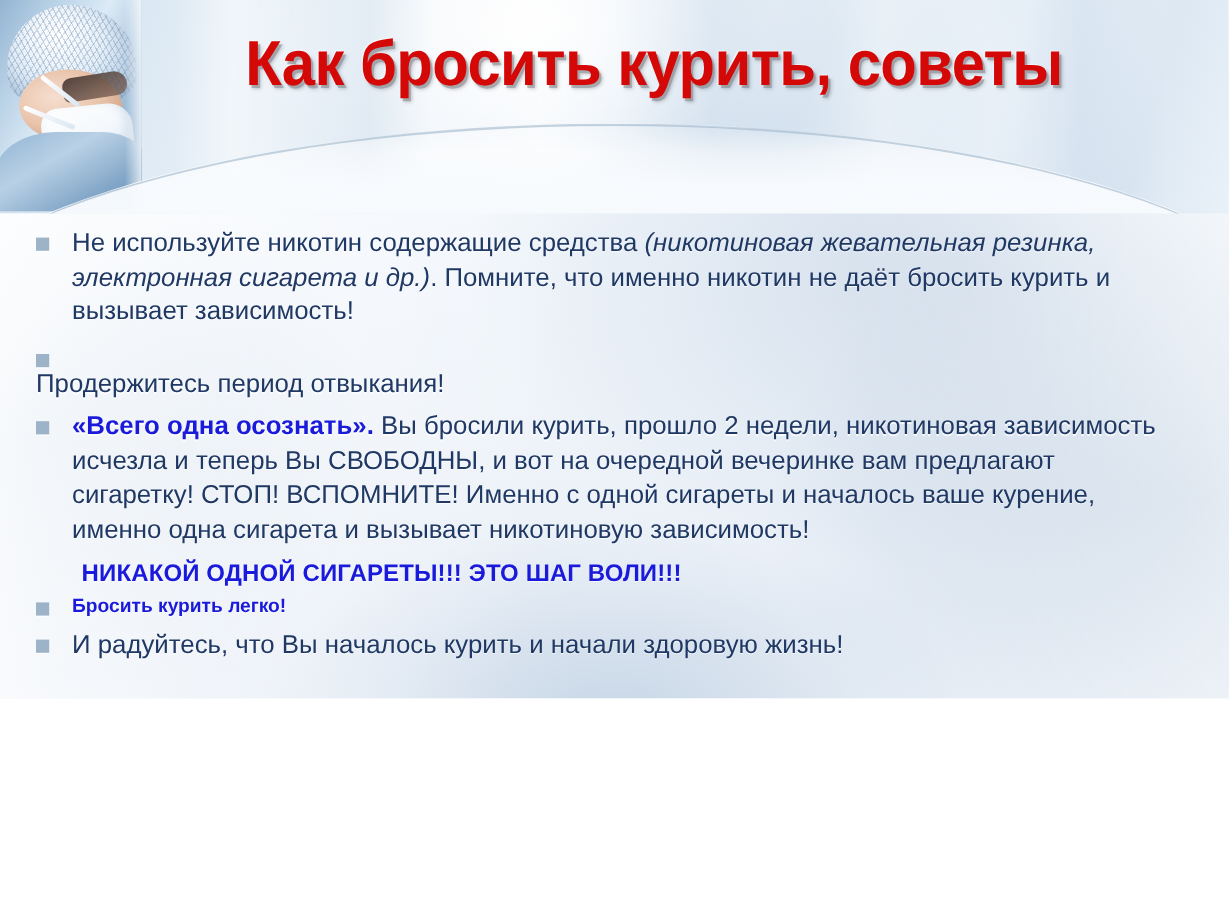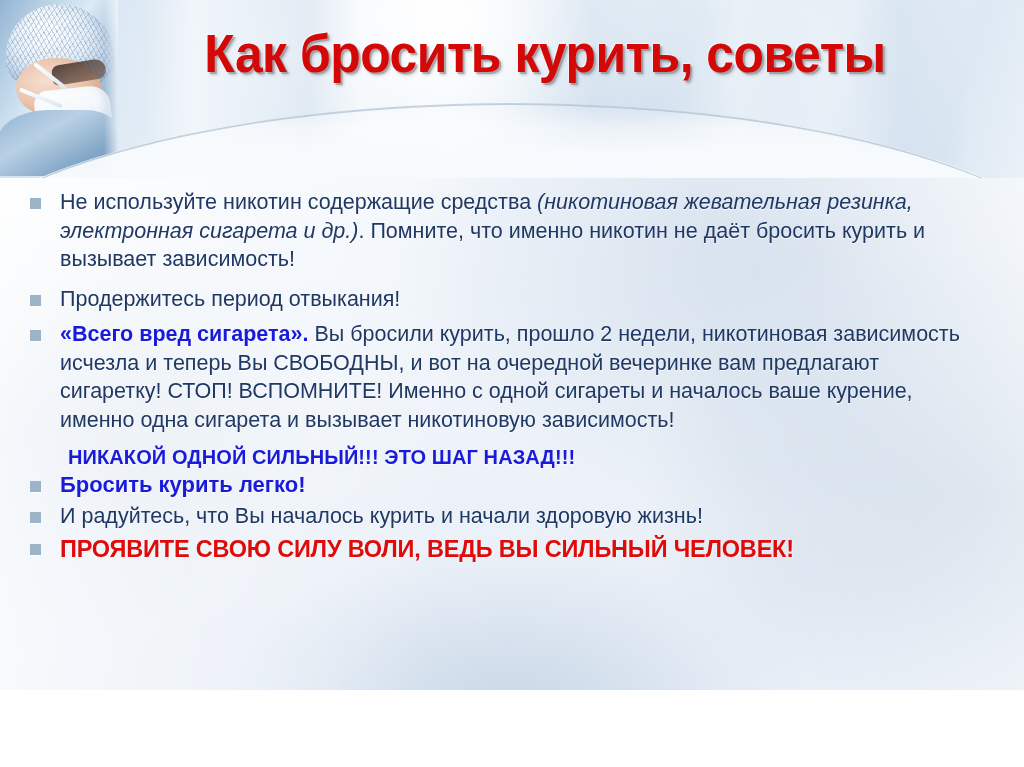--- a/index.html
+++ b/index.html
@@ -11,21 +11,21 @@
     width: 1024px;
     height: 767px;
     overflow: hidden;
     font-family: "Liberation Sans", sans-serif;
     background: #ffffff;
   }
 
   .slide {
     position: relative;
     width: 1024px;
-    height: 690px;
+    height: 582px;
     overflow: hidden;
     background: #f4f7fb;
   }
 
   
   .bg-base {
     position: absolute;
     inset: 0;
     background:
       radial-gradient(ellipse 520px 330px at 78% 38%, rgba(168,190,214,0.42) 0%, rgba(168,190,214,0.16) 48%, rgba(168,190,214,0) 78%),
@@ -229,37 +229,37 @@
     padding-right: 38px;
     text-shadow: 0 1px 0 rgba(255,255,255,0.75);
   }
   .para .it { font-style: italic; }
   .para .bold-blue {
     font-weight: bold;
     color: #1A1ADB;
   }
 
   .row-1 { margin-top: 0px; }
-  .row-2 { margin-top: 11px; }
+  .row-2 { margin-top: 11px; flex-direction: column; }
   .row-3 { margin-top: 7px; }
   .row-4 { margin-top: 10px; }
   .row-5 { margin-top: 1px; }
   .row-6 { margin-top: 3px; }
   .row-7 { margin-top: 3px; }
 
   .line-strong-blue {
     font-weight: bold;
     color: #1A1ADB;
     font-size: 20px;
     line-height: 26px;
     letter-spacing: 0.1px;
     padding-left: 8px;
   }
   .line-strong-blue.big {
-    font-size: 22px;
+    font-size: 16px;
     line-height: 28px;
     letter-spacing: 0;
     padding-left: 0;
   }
   .line-strong-red {
     font-weight: bold;
     color: #E10A0A;
     font-size: 23.5px;
     line-height: 30px;
     letter-spacing: -0.2px;
@@ -304,38 +304,34 @@
       <div class="para"><span>Не используйте никотин содержащие средства </span><span class="it">(никотиновая жевательная резинка, электронная сигарета и др.)</span><span>. Помните, что именно никотин не даёт бросить курить и вызывает зависимость!</span></div>
     </div>
 
     <div class="bullet-row row-2">
       <div class="marker"></div>
       <div class="para"> Продержитесь период отвыкания!</div>
     </div>
 
     <div class="bullet-row row-3">
       <div class="marker"></div>
-      <div class="para"><span class="bold-blue">«Всего вред сигарета».</span><span> Вы бросили курить, прошло 2 недели, никотиновая зависимость исчезла и теперь Вы СВОБОДНЫ, и вот на очередной вечеринке вам предлагают сигаретку! СТОП! ВСПОМНИТЕ! Именно с одной сигареты и началось ваше курение, именно одна сигарета и вызывает никотиновую зависимость!</span></div>
+      <div class="para"><span class="bold-blue">«Всего одна осознать».</span><span> Вы бросили курить, прошло 2 недели, никотиновая зависимость исчезла и теперь Вы СВОБОДНЫ, и вот на очередной вечеринке вам предлагают сигаретку! СТОП! ВСПОМНИТЕ! Именно с одной сигареты и началось ваше курение, именно одна сигарета и вызывает никотиновую зависимость!</span></div>
     </div>
 
     <div class="bullet-row row-4">
       <div class="marker hidden-marker"></div>
-      <div class="para line-strong-blue">НИКАКОЙ ОДНОЙ СИЛЬНЫЙ!!! ЭТО ШАГ НАЗАД!!!</div>
+      <div class="para line-strong-blue">НИКАКОЙ ОДНОЙ СИГАРЕТЫ!!! ЭТО ШАГ ВОЛИ!!!</div>
     </div>
 
     <div class="bullet-row row-5">
       <div class="marker"></div>
       <div class="para line-strong-blue big">Бросить курить легко!</div>
     </div>
 
 
     <div class="bullet-row row-7">
       <div class="marker"></div>
       <div class="para">И радуйтесь, что Вы началось курить и начали здоровую жизнь!</div>
     </div>
 
-    <div class="bullet-row row-7">
-      <div class="marker"></div>
-      <div class="para line-strong-red">ПРОЯВИТЕ СВОЮ СИЛУ ВОЛИ, ВЕДЬ ВЫ СИЛЬНЫЙ ЧЕЛОВЕК!</div>
-    </div>
 
   </div>
 </div>
 
 </body></html>

